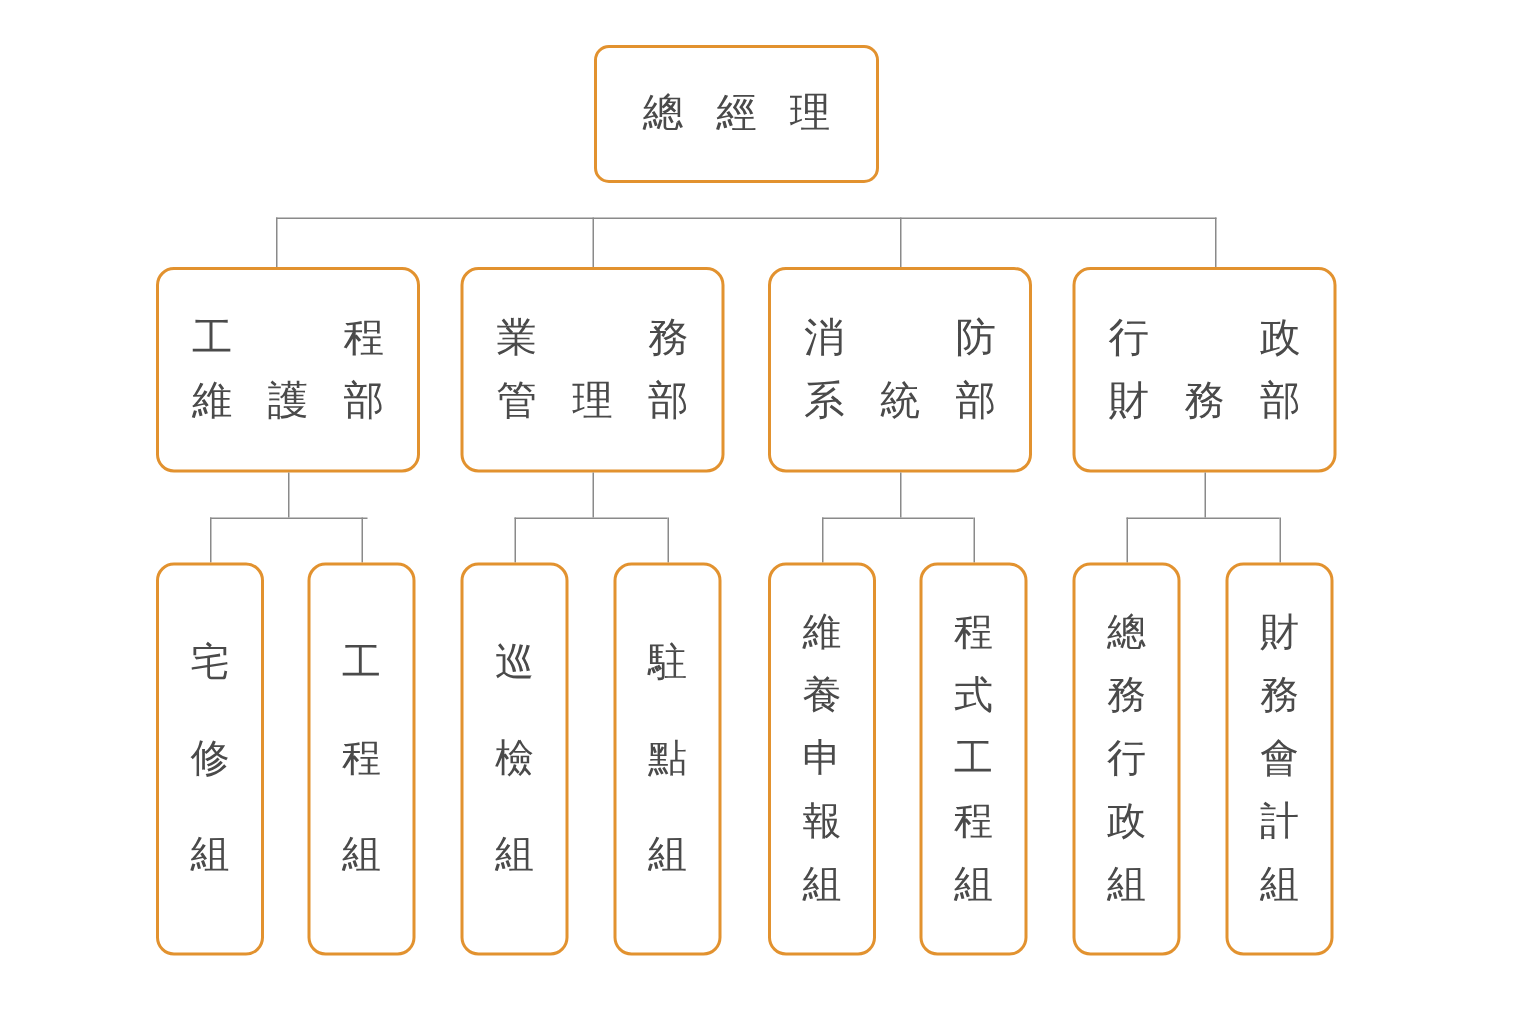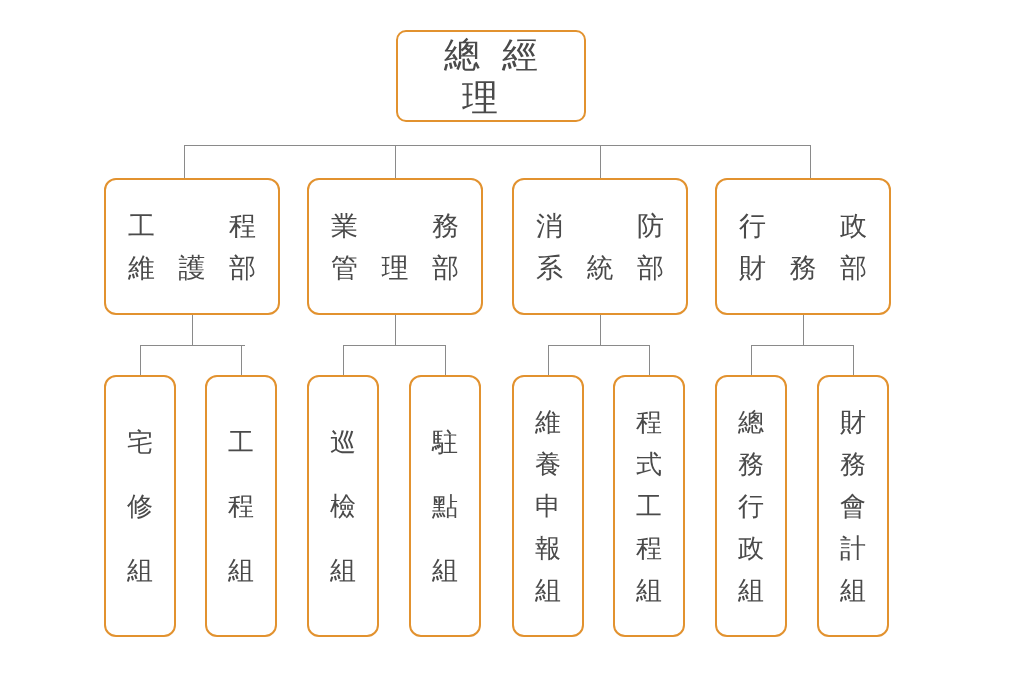--- a/index.html
+++ b/index.html
@@ -34,21 +34,21 @@
 
   
   .node.level1 {
     left: 396px;
     top: 30px;
     width: 190px;
     height: 92px;
     border-radius: 10px;
   }
   .node.level1 .line {
-    font-size: 36px;
+    font-size: 27px;
     letter-spacing: 22px;
     text-indent: 22px;
     line-height: 1.2;
   }
 
   
   .node.level2 {
     top: 178px;
     width: 176px;
     height: 137px;

